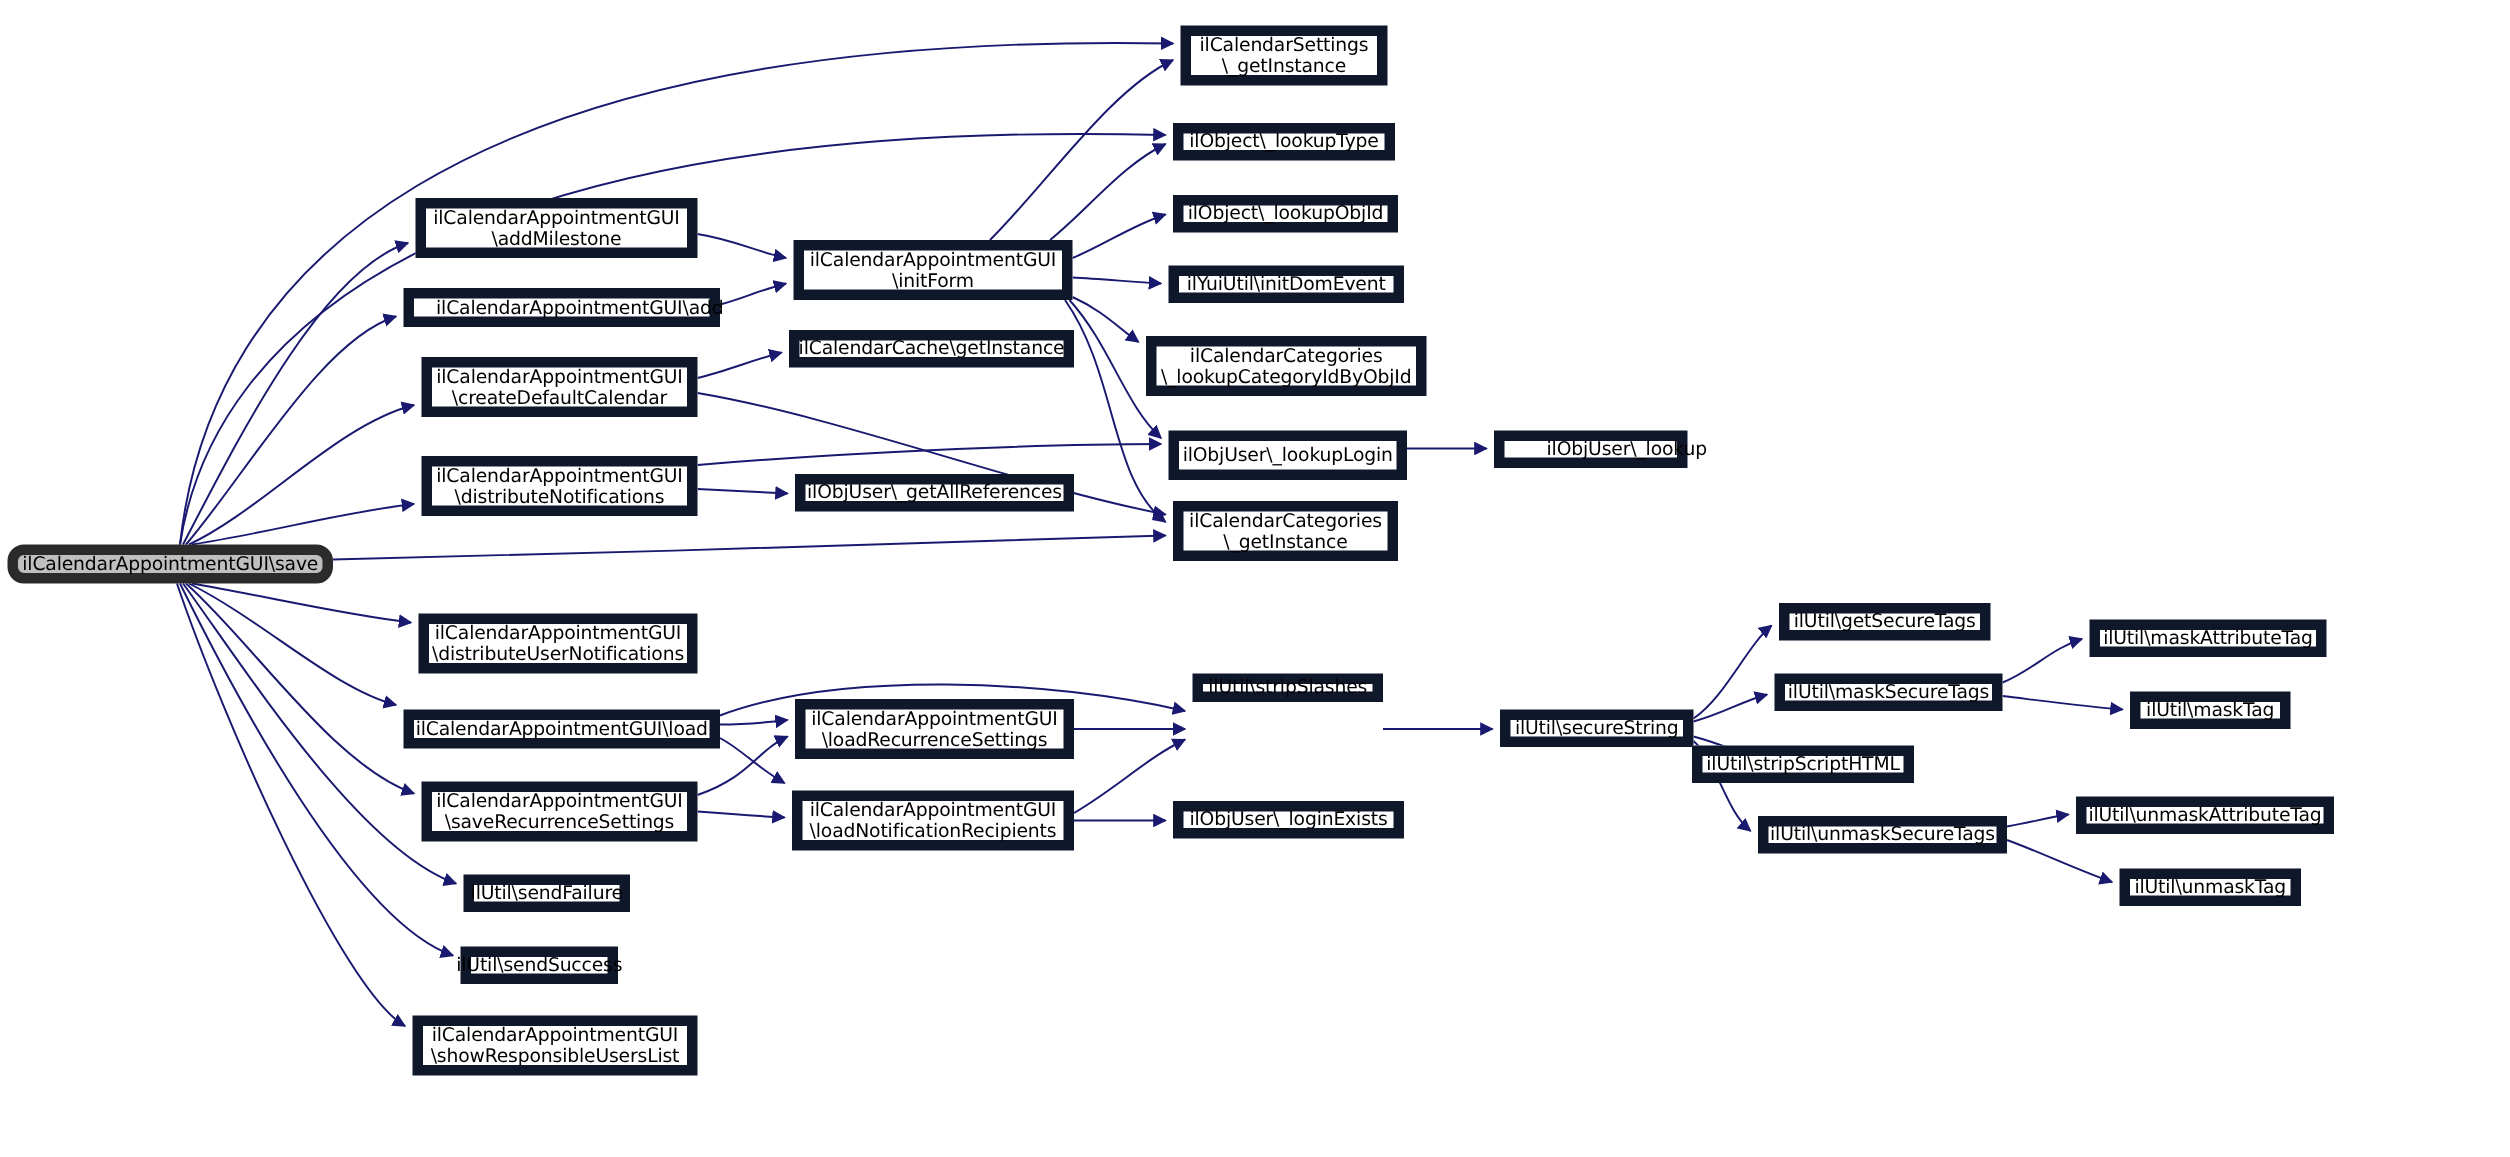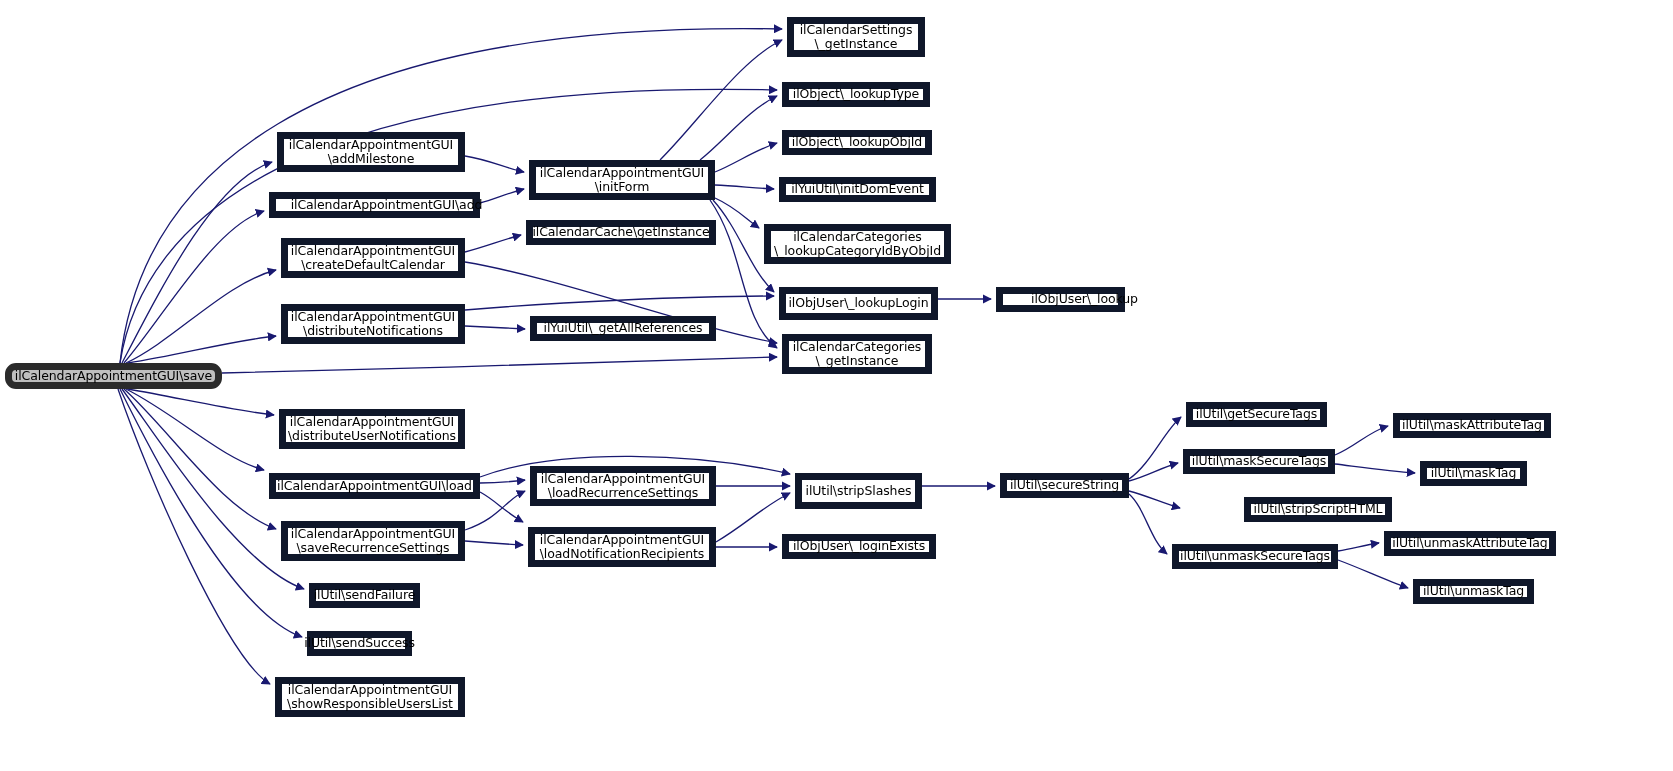--- a/index.html
+++ b/index.html
@@ -82,41 +82,41 @@
       <div class="node" style="left: 269px; top: 473px; width: 211px; height: 26px;">ilCalendarAppointmentGUI\load</div>
       <div class="node" style="left: 281px; top: 521px; width: 184px; height: 40px;">ilCalendarAppointmentGUI
 \saveRecurrenceSettings</div>
       <div class="node" style="left: 309px; top: 583px; width: 111px; height: 25px;">ilUtil\sendFailure</div>
       <div class="node" style="left: 307px; top: 631px; width: 105px; height: 25px;">ilUtil\sendSuccess</div>
       <div class="node" style="left: 275px; top: 677px; width: 190px; height: 40px;">ilCalendarAppointmentGUI
 \showResponsibleUsersList</div>
       <div class="node" style="left: 529px; top: 160px; width: 186px; height: 40px;">ilCalendarAppointmentGUI
 \initForm</div>
       <div class="node" style="left: 526px; top: 220px; width: 190px; height: 25px;">ilCalendarCache\getInstance</div>
-      <div class="node" style="left: 530px; top: 316px; width: 186px; height: 25px;">ilYuiUtil\_getAllReferences</div>
+      <div class="node" style="left: 530px; top: 316px; width: 186px; height: 25px;">ilObjUser\_getAllReferences</div>
       <div class="node" style="left: 530px; top: 466px; width: 186px; height: 40px;">ilCalendarAppointmentGUI
 \loadRecurrenceSettings</div>
       <div class="node" style="left: 528px; top: 527px; width: 188px; height: 40px;">ilCalendarAppointmentGUI
 \loadNotificationRecipients</div>
       <div class="node" style="left: 787px; top: 17px; width: 138px; height: 40px;">ilCalendarSettings
 \_getInstance</div>
       <div class="node" style="left: 782px; top: 82px; width: 148px; height: 25px;">ilObject\_lookupType</div>
       <div class="node" style="left: 782px; top: 130px; width: 150px; height: 25px;">ilObject\_lookupObjId</div>
       <div class="node" style="left: 779px; top: 177px; width: 157px; height: 25px;">ilYuiUtil\initDomEvent</div>
       <div class="node" style="left: 764px; top: 224px; width: 187px; height: 40px;">ilCalendarCategories
 \_lookupCategoryIdByObjId</div>
       <div class="node" style="left: 779px; top: 287px; width: 159px; height: 33px;">ilObjUser\_lookupLogin</div>
       <div class="node" style="left: 782px; top: 334px; width: 150px; height: 40px;">ilCalendarCategories
 \_getInstance</div>
-      <div class="node" style="left: 795px; top: 473px; width: 127px; height: 36px;">ilUtil\stripSlashes</div>
+      <div class="node" style="left: 795px; top: 449px; width: 127px; height: 19px;">ilUtil\stripSlashes</div>
       <div class="node" style="left: 782px; top: 534px; width: 154px; height: 25px;">ilObjUser\_loginExists</div>
       <div class="node" style="left: 996px; top: 287px; width: 129px; height: 25px; padding-left: 48px;">ilObjUser\_lookup</div>
       <div class="node" style="left: 1000px; top: 473px; width: 129px; height: 25px;">ilUtil\secureString</div>
       <div class="node" style="left: 1186px; top: 402px; width: 141px; height: 25px;">ilUtil\getSecureTags</div>
       <div class="node" style="left: 1183px; top: 449px; width: 152px; height: 25px;">ilUtil\maskSecureTags</div>
-      <div class="node" style="left: 1244px; top: 497px; width: 148px; height: 25px;">ilUtil\stripScriptHTML</div>
+      <div class="node" style="left: 1128px; top: 497px; width: 148px; height: 25px;">ilUtil\stripScriptHTML</div>
       <div class="node" style="left: 1172px; top: 544px; width: 166px; height: 25px;">ilUtil\unmaskSecureTags</div>
       <div class="node" style="left: 1393px; top: 413px; width: 158px; height: 25px;">ilUtil\maskAttributeTag</div>
       <div class="node" style="left: 1420px; top: 461px; width: 107px; height: 25px;">ilUtil\maskTag</div>
       <div class="node" style="left: 1384px; top: 531px; width: 172px; height: 25px;">ilUtil\unmaskAttributeTag</div>
       <div class="node" style="left: 1413px; top: 579px; width: 121px; height: 25px;">ilUtil\unmaskTag</div>
     </div>
 </div>
 
 </body></html>

